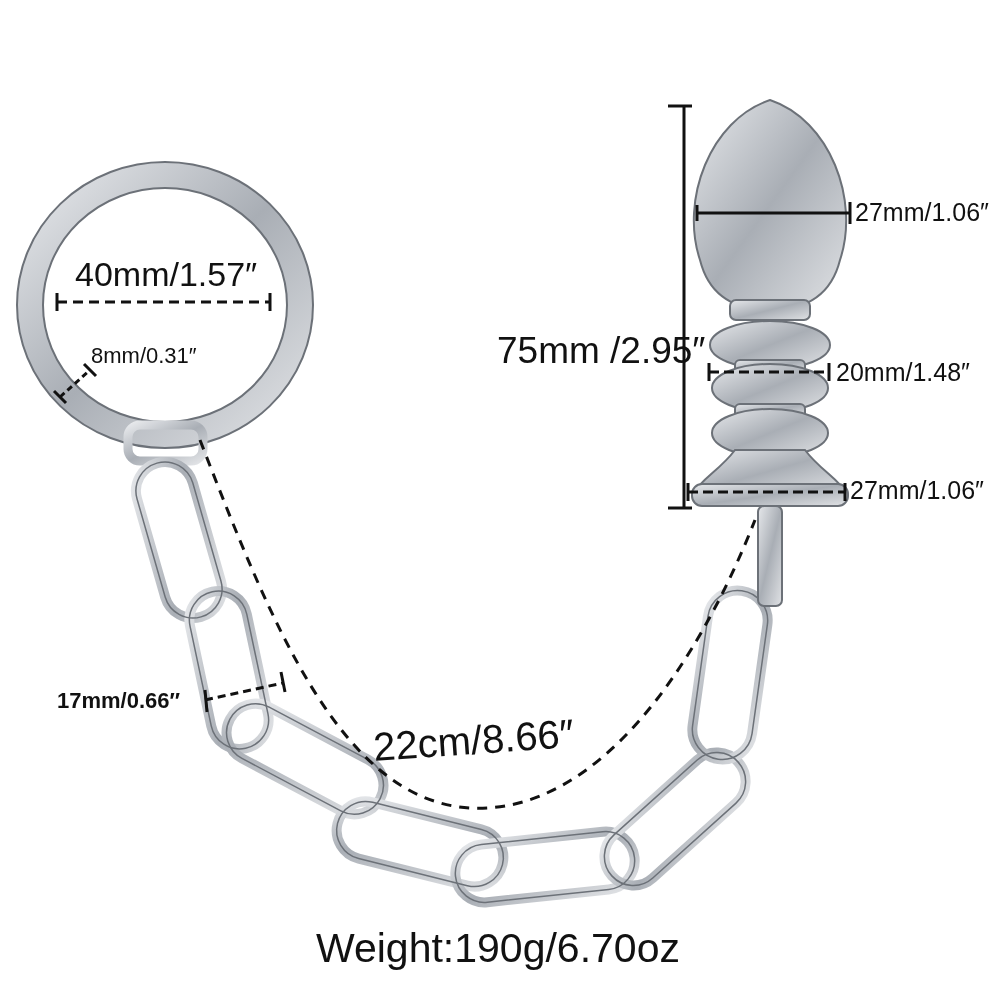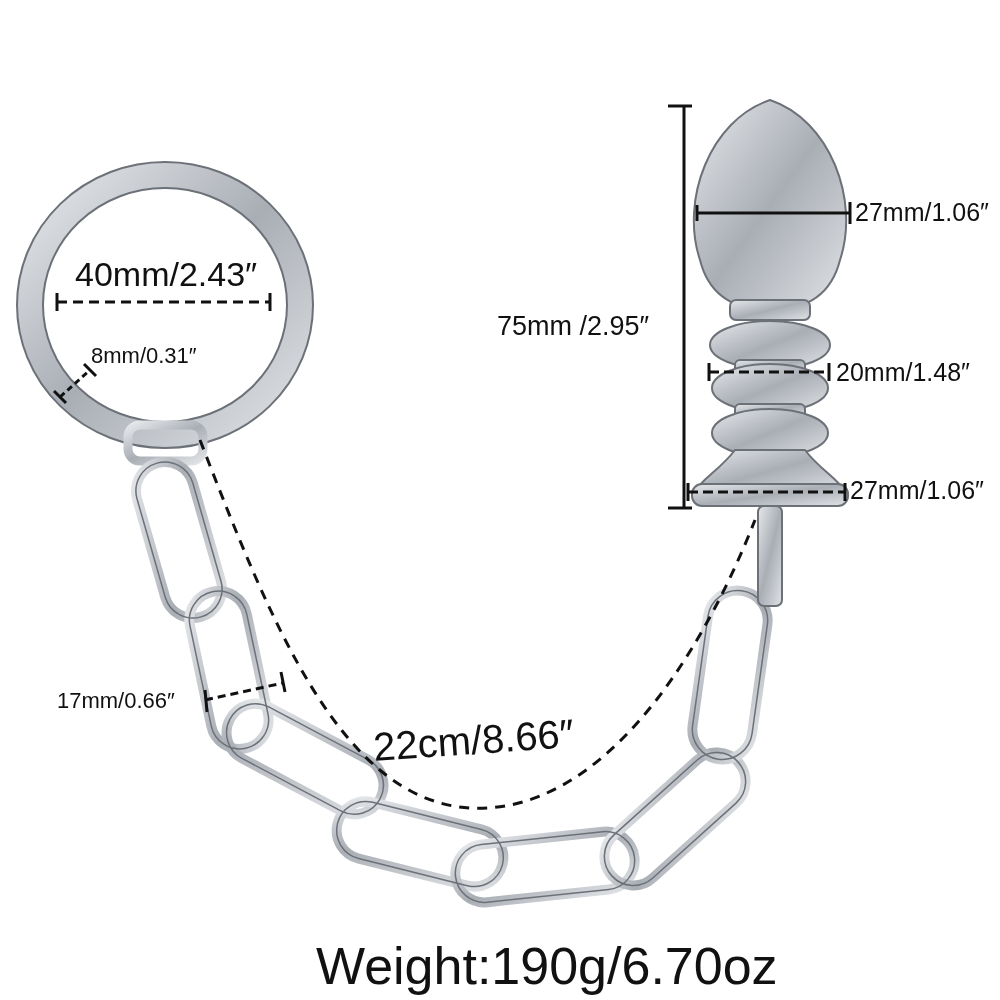--- a/index.html
+++ b/index.html
@@ -4,21 +4,21 @@
   <style>
     html, body { margin: 0; padding: 0; background: #ffffff; }
     body { width: 1000px; height: 1000px; position: relative; overflow: hidden;
            font-family: "Liberation Sans", "DejaVu Sans", sans-serif; color: #111; }
     svg.diagram { position: absolute; left: 0; top: 0; }
     .label { position: absolute; white-space: nowrap; color: #111; line-height: 1; }
     .lbl-lg { font-size: 34px; }
     .lbl-md { font-size: 25px; }
     .lbl-sm { font-size: 22px; }
     .lbl-xl { font-size: 40px; }
-    .lbl-weight { font-size: 52px; margin-top: 12px; }
+    .lbl-weight { font-size: 41px; }
   </style>
 </head>
 <body>
 
 <svg class="diagram" width="1000" height="1000" viewBox="0 0 1000 1000">
   <defs>
     <linearGradient id="metal" x1="0" y1="0" x2="1" y2="1">
       <stop offset="0" stop-color="#e6e8eb"></stop>
       <stop offset="0.5" stop-color="#a9aeb5"></stop>
       <stop offset="1" stop-color="#e0e2e5"></stop>
@@ -92,21 +92,21 @@
     <line x1="709" y1="372" x2="829" y2="372" stroke-width="3" stroke-dasharray="10 5"></line>
     <line x1="709" y1="363" x2="709" y2="381" stroke-width="3"></line>
     <line x1="829" y1="363" x2="829" y2="381" stroke-width="3"></line>
 
     <line x1="688" y1="492" x2="845" y2="492" stroke-width="3" stroke-dasharray="10 5"></line>
     <line x1="688" y1="483" x2="688" y2="501" stroke-width="3"></line>
     <line x1="845" y1="483" x2="845" y2="501" stroke-width="3"></line>
   </g>
 </svg>
 
-<div class="label lbl-lg" style="left:75px; top:257px;">40mm/2.43″</div>
+<div class="label lbl-lg" style="left:75px; top:257px;">40mm/1.57″</div>
 <div class="label lbl-sm" style="left:91px; top:345px;">8mm/0.31″</div>
-<div class="label lbl-sm" style="left:57px; top:690px;">17mm/0.66″</div>
+<div class="label lbl-sm" style="left:57px; top:690px;font-weight:bold;">17mm/0.66″</div>
 <div class="label lbl-xl" style="left:373px; top:720px; transform: rotate(-4deg);">22cm/8.66″</div>
-<div class="label lbl-md" style="left:497px; top:313px; font-size:27px;">75mm /2.95″</div>
+<div class="label lbl-md" style="left:497px; top:332px; font-size:37px;">75mm /2.95″</div>
 <div class="label lbl-md" style="left:855px; top:200px;">27mm/1.06″</div>
 <div class="label lbl-md" style="left:836px; top:360px;">20mm/1.48″</div>
 <div class="label lbl-md" style="left:850px; top:478px;">27mm/1.06″</div>
 <div class="label lbl-weight" style="left:316px; top:928px;">Weight:190g/6.70oz</div>
 
 </body></html>

